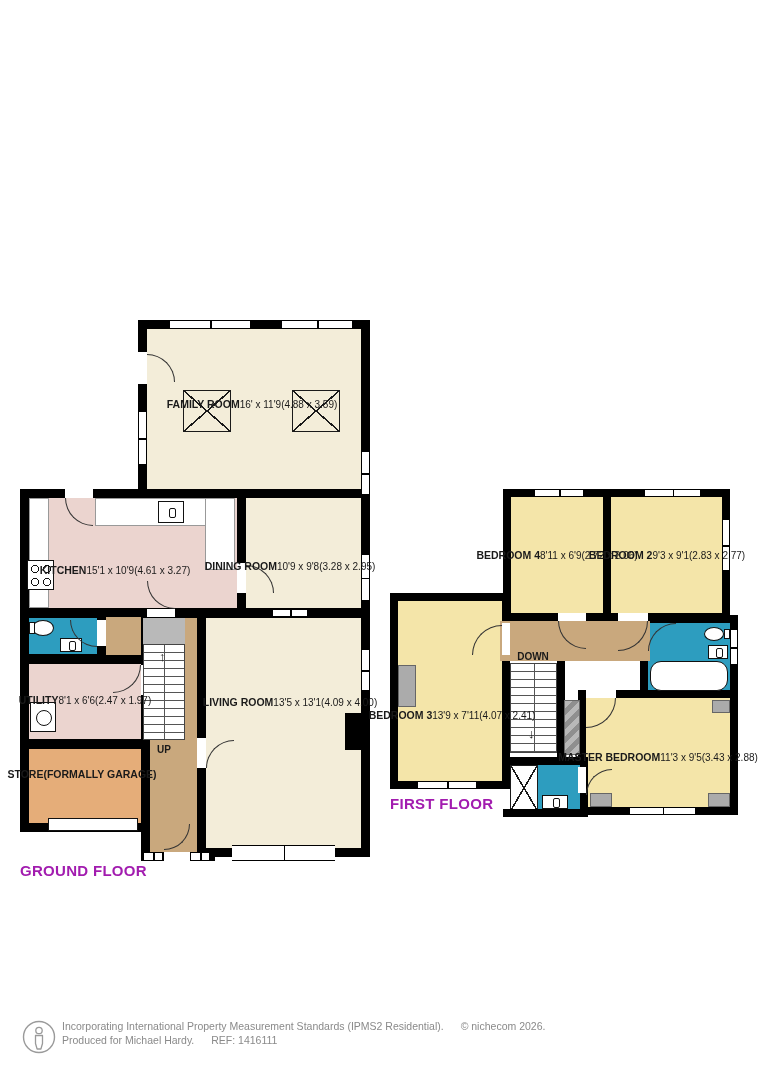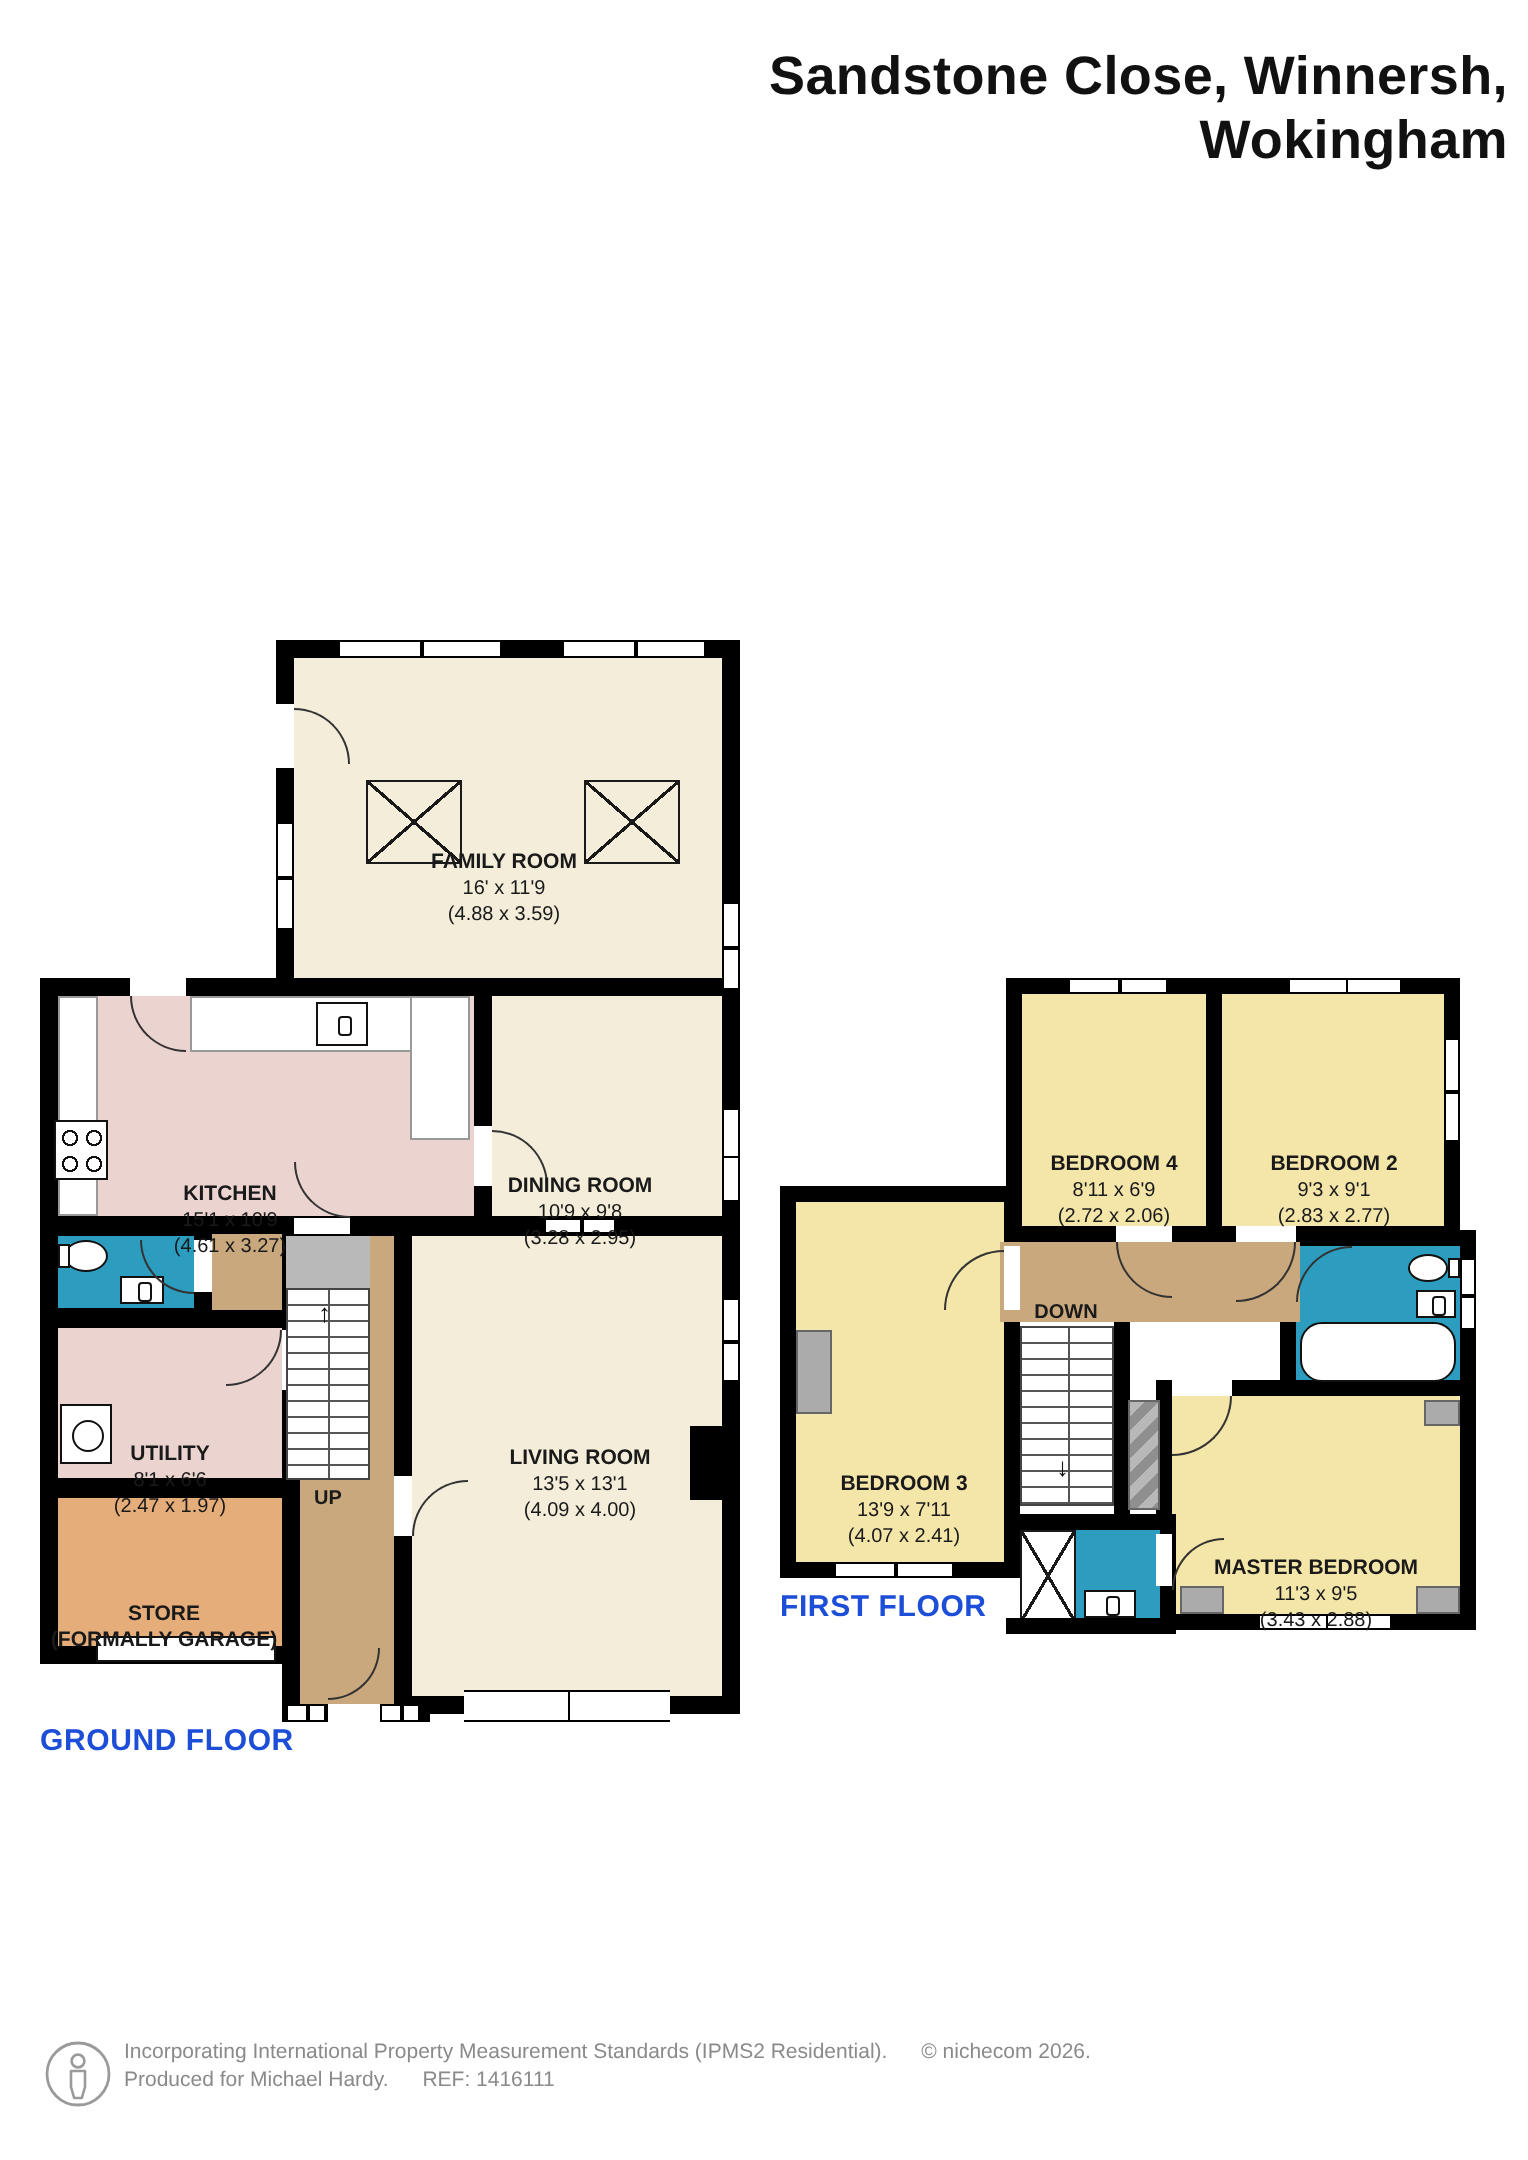--- a/index.html
+++ b/index.html
@@ -11,24 +11,24 @@
   .hdr .title{font-size:27px;font-weight:bold;letter-spacing:.2px;line-height:32px;}
   .hdr .sub{font-size:15.5px;margin-top:6px;}
   .hdr .disc{font-size:10.5px;margin-top:5px;}
   
   .room{position:absolute;border:9px solid #000;box-sizing:border-box;}
   .room8{position:absolute;border:8px solid #000;box-sizing:border-box;}
   .cream{background:#F3EDD9;} .pink{background:#EBD4CF;} .yellow{background:#F4E5A9;}
   .blue{background:#2D9DBF;} .tan{background:#C9A87D;} .orange{background:#E5AD79;}
   .wall{position:absolute;background:#000;}
   .patch{position:absolute;}
-  .lbl{position:absolute;display:flex;flex-direction:column;align-items:center;justify-content:center;
-       text-align:left;font-size:10px;line-height:13px;color:#1a1a1a;white-space:nowrap;margin-top:40px;}
+  .lbl{position:absolute;display:flex;flex-direction:row;align-items:center;justify-content:center;
+       text-align:left;font-size:10px;line-height:13px;color:#1a1a1a;white-space:nowrap;}
   .lbl .nm{font-weight:bold;font-size:10.5px;}
-  .flbl{position:absolute;font-weight:bold;font-size:15px;letter-spacing:.3px;color:#1d4ed8;}
+  .flbl{position:absolute;font-weight:bold;font-size:15px;letter-spacing:.3px;color:#a21caf;}
   .win-h{position:absolute;background:#fff;border-top:1.5px solid #000;border-bottom:1.5px solid #000;box-sizing:border-box;}
   .win-h::after{content:"";position:absolute;left:50%;top:0;bottom:0;width:1.5px;background:#000;}
   .win-v{position:absolute;background:#fff;border-left:1.5px solid #000;border-right:1.5px solid #000;box-sizing:border-box;}
   .win-v::after{content:"";position:absolute;top:50%;left:0;right:0;height:1.5px;background:#000;}
   .gap{position:absolute;background:#fff;}
   .xbox{position:absolute;border:1.5px solid #1a1a1a;box-sizing:border-box;background:
     linear-gradient(to top right,transparent calc(50% - .8px),#1a1a1a calc(50% - .8px) calc(50% + .8px),transparent calc(50% + .8px)),
     linear-gradient(to bottom right,transparent calc(50% - .8px),#1a1a1a calc(50% - .8px) calc(50% + .8px),transparent calc(50% + .8px));}
   .xbox.w{background-color:#fff;}
   .arc{position:absolute;box-sizing:border-box;border:0 solid #333;}
@@ -55,21 +55,20 @@
   .sinkdot::after{content:"";position:absolute;left:50%;top:50%;width:5px;height:8px;margin:-4px 0 0 -2.5px;border:1.2px solid #111;border-radius:2px;}
   
   .ftr{position:absolute;left:20px;top:1016px;width:724px;color:#8a8a8a;font-size:10.5px;line-height:14px;}
   .ftr .txt{position:absolute;left:42px;top:3px;width:660px;}
   .ftr .ic{position:absolute;left:2px;top:2px;width:36px;height:40px;}
 </style>
 </head>
 <body>
 
 <div class="hdr">
-  <div class="title">Sandstone Close, Winnersh, Wokingham</div>
 </div>
 
 <div class="abs" style="left:20px;top:320px;width:352px;height:562px;">
 
   <div class="room cream" style="left:118px;top:0;width:232px;height:178px;"></div>
   <div class="room pink" style="left:0;top:169px;width:226px;height:128px;"></div>
   <div class="room cream" style="left:217px;top:169px;width:133px;height:128px;"></div>
   <div class="patch tan" style="left:77px;top:297px;width:53px;height:40px;"></div>
   <div class="room blue" style="left:0;top:289px;width:86px;height:54px;"></div>
   <div class="room pink" style="left:0;top:335px;width:130px;height:93px;"></div>

